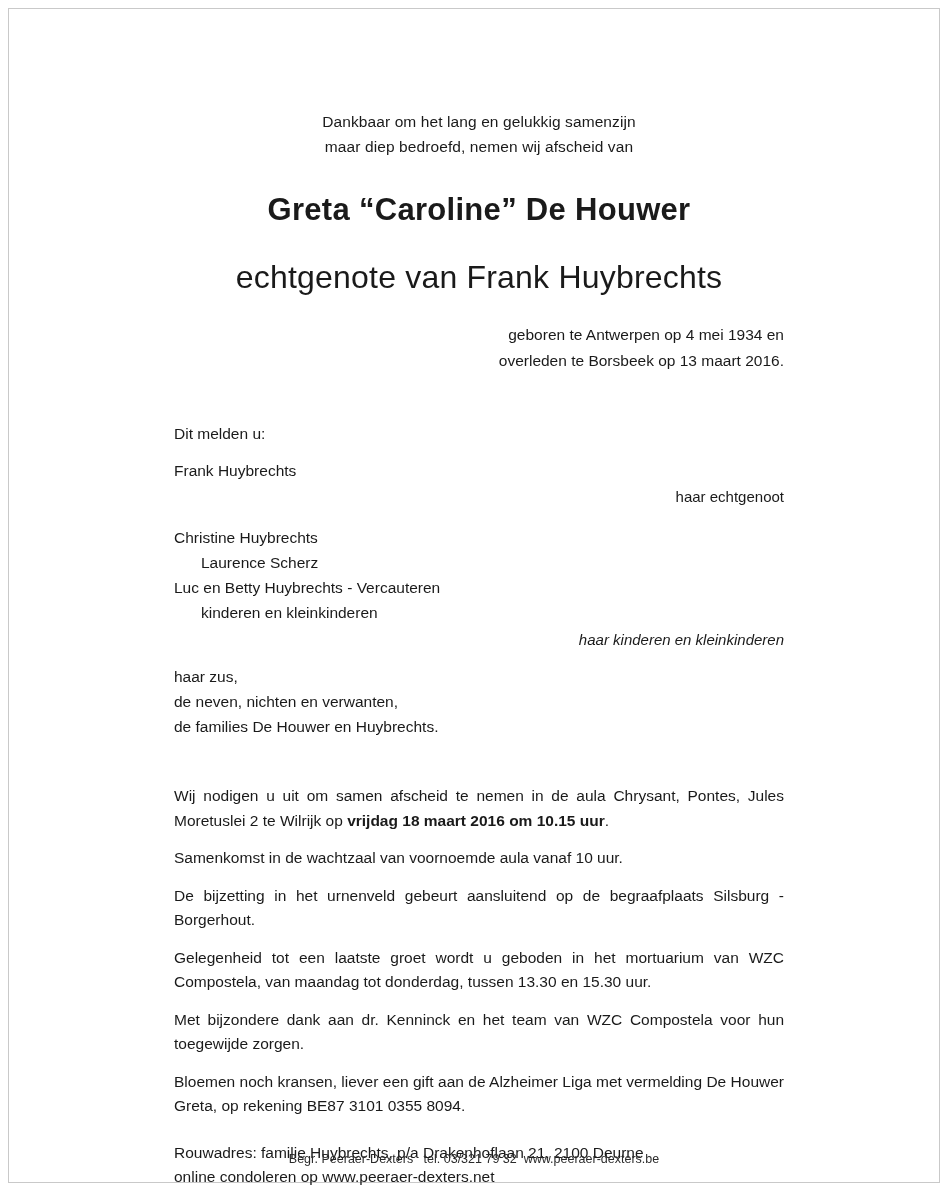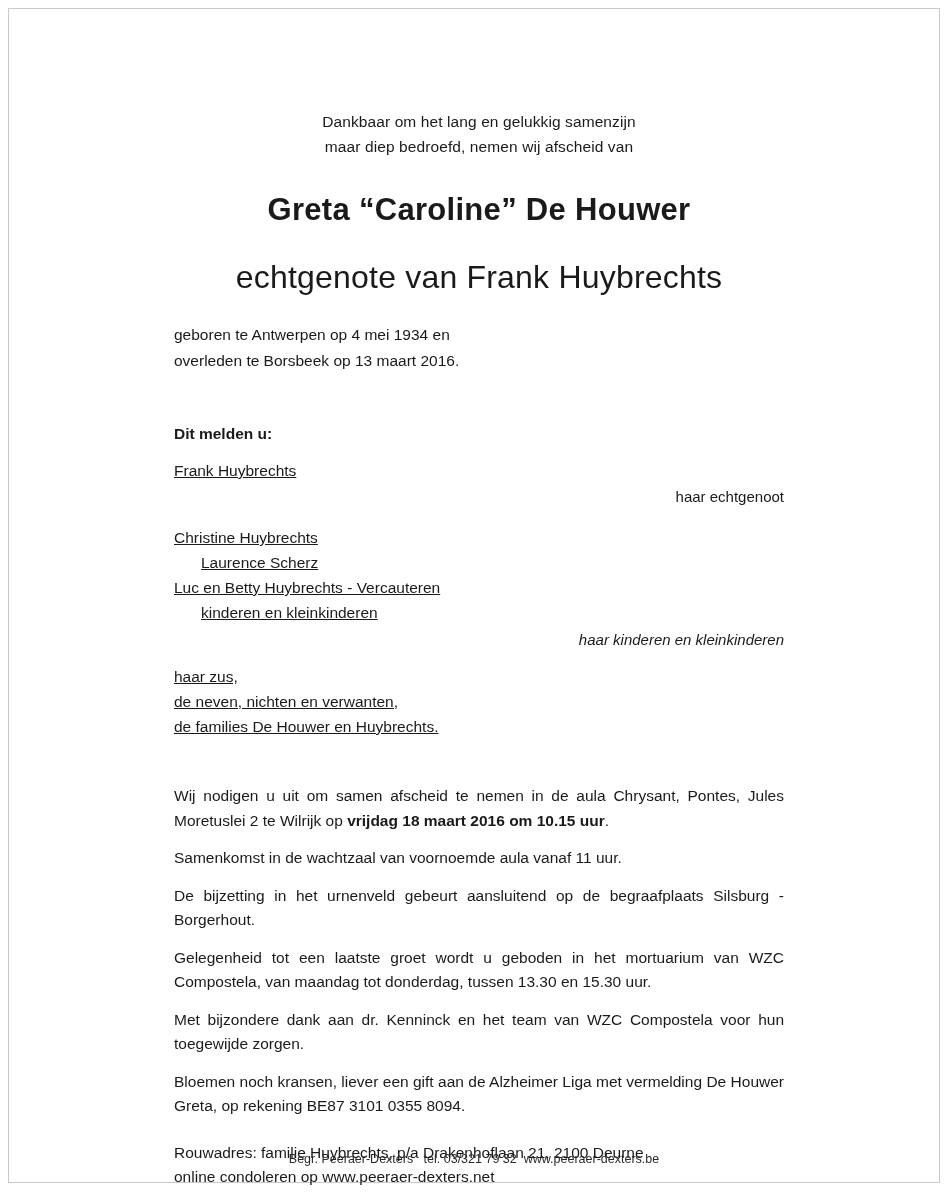--- a/index.html
+++ b/index.html
@@ -54,35 +54,35 @@
   .spouse {
     text-align: center;
     font-size: 32px;
     line-height: 38px;
     font-weight: 400;
     letter-spacing: 0.2px;
     margin-top: 28px;
     white-space: nowrap;
   }
   .dates {
-    text-align: left;
+    text-align: right;
     font-size: 15.5px;
     line-height: 26px;
     margin-top: 26px;
   }
   .dates div { white-space: nowrap; }
 
   
   .family {
     margin-top: 47px;
     font-size: 15.5px;
     line-height: 25px;
   }
-  .family .lead { margin-bottom: 12px; font-weight: bold; }
-  .family .ln { display: block; text-decoration: underline; }
+  .family .lead { margin-bottom: 12px; }
+  .family .ln { display: block; }
   .family .indent { padding-left: 27px; }
   .role {
     text-align: right;
     font-size: 15px;
   }
   .role-spouse { margin-top: 1px; margin-bottom: 16px; }
   .role-children {
     text-align: right;
     font-style: italic;
     font-size: 15px;
@@ -155,21 +155,21 @@
 
       <div class="gap-s"></div>
 
       <div class="ln">haar zus,</div>
       <div class="ln">de neven, nichten en verwanten,</div>
       <div class="ln">de families De Houwer en Huybrechts.</div>
     </div>
 
     <div class="body-block">
       <p><span>Wij nodigen u uit om samen afscheid te nemen in de aula Chrysant, Pontes, Jules Moretuslei 2 te Wilrijk op </span><b>vrijdag 18 maart 2016 om 10.15 uur</b><span>.</span></p>
-      <p>Samenkomst in de wachtzaal van voornoemde aula vanaf 11 uur.</p>
+      <p>Samenkomst in de wachtzaal van voornoemde aula vanaf 10 uur.</p>
       <p>De bijzetting in het urnenveld gebeurt aansluitend op de begraafplaats Silsburg - Borgerhout.</p>
       <p>Gelegenheid tot een laatste groet wordt u geboden in het mortuarium van WZC Compostela, van maandag tot donderdag, tussen 13.30 en 15.30 uur.</p>
       <p>Met bijzondere dank aan dr. Kenninck en het team van WZC Compostela voor hun toegewijde zorgen.</p>
       <p class="last-group">Bloemen noch kransen, liever een gift aan de Alzheimer Liga met vermelding De Houwer Greta, op rekening BE87 3101 0355 8094.</p>
 
       <div class="addr">
         <div>Rouwadres: familie Huybrechts, p/a Drakenhoflaan 21, 2100 Deurne</div>
         <div>online condoleren op www.peeraer-dexters.net</div>
       </div>
     </div>

